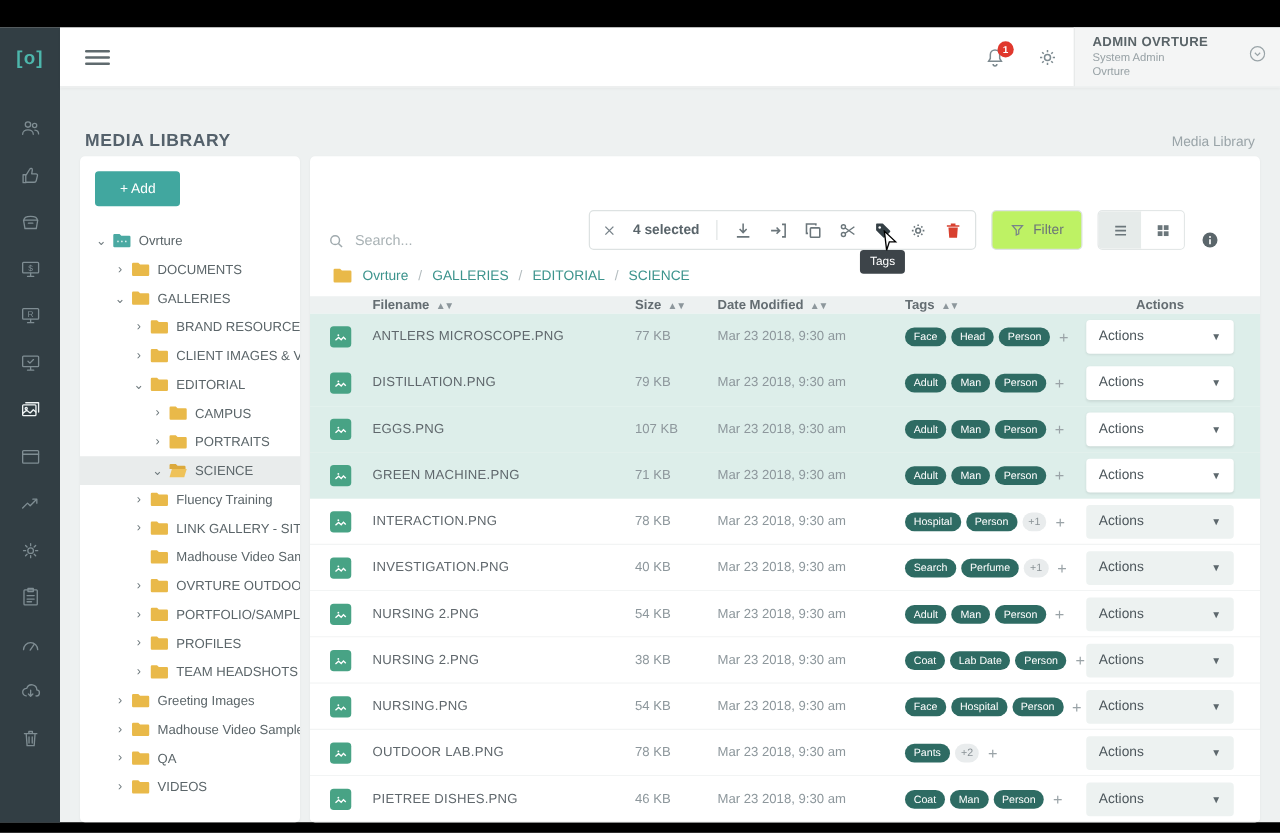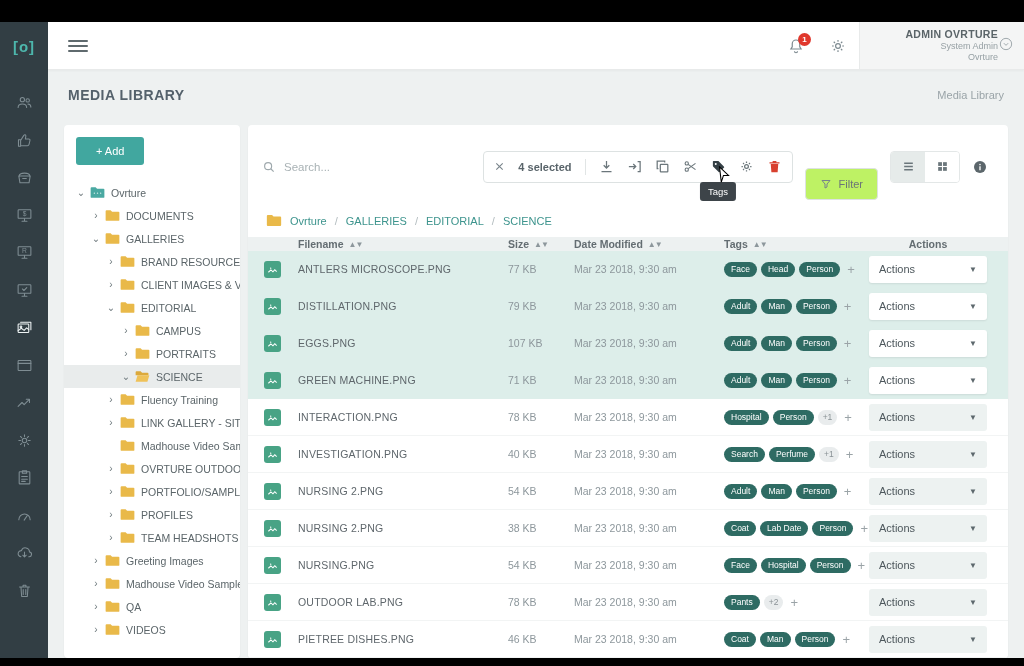--- a/index.html
+++ b/index.html
@@ -28,49 +28,49 @@
   .hamburger { margin-left:20px; width:20px; cursor:pointer; }
   .hamburger span { display:block; height:2px; background:#5f6a6e; margin:3px 0; border-radius:1px; }
   .topbar-right { margin-left:auto; display:flex; align-items:center; height:100%; }
   .top-icon { position:relative; width:42px; height:100%; display:flex; align-items:center;
               justify-content:center; color:#7d8a90; cursor:pointer; }
   .top-icon svg { width:18px; height:18px; }
   .badge { position:absolute; top:11px; right:6px; min-width:13px; height:13px; background:#e0382d;
            color:#fff; border-radius:50%; font-size:8px; display:flex; align-items:center;
            justify-content:center; font-weight:bold; padding:0 2px; }
   .user-box { width:165px; height:100%; background:#f4f5f5; border-left:1px solid #e8eaea;
-              display:flex; align-items:center; padding:0 10px 0 14px; cursor:pointer;text-align:right; }
+              display:flex; align-items:center; padding:0 10px 0 14px; cursor:pointer; }
   .user-text { flex:1; line-height:1.25; }
   .user-name { font-size:10.5px; font-weight:bold; color:#5a6468; letter-spacing:.3px; }
   .user-sub { font-size:9px; color:#97a1a5; }
   .user-chevron { color:#9aa4a8; }
   .user-chevron svg { width:16px; height:16px; }
 
-  .page-head { height:50px; display:flex; align-items:center; padding:0 20px; }
+  .page-head { height:50px; display:flex; align-items:flex-end; padding:0 20px; }
   .page-title { font-size:14px; font-weight:bold; color:#54616b; letter-spacing:.5px; }
   .page-crumb { margin-left:auto; font-size:11px; color:#9aa4a8; }
 
   .content { flex:1; display:flex; padding:5px 16px 0 16px; gap:8px; overflow:hidden; }
   .card { background:#fff; border-radius:4px; box-shadow:0 1px 2px rgba(0,0,0,.06); }
 
   
   .tree-card { width:176px; flex-shrink:0; overflow:hidden; padding-top:12px; }
   .add-btn { margin-left:12px; background:#41a79f; color:#fff; border:none; border-radius:3px;
              font-size:11px; padding:8px 20px; cursor:pointer; font-family:inherit; }
   .tree { margin-top:16px; }
   .tree-item { display:flex; align-items:center; height:23px; font-size:10.5px; color:#5b6569;
                cursor:pointer; white-space:nowrap; overflow:hidden; }
   .tree-item.selected { background:#e9ecec; }
   .tw { width:14px; flex-shrink:0; display:flex; justify-content:center; color:#6f7a7e;
         font-size:10px; }
   .tree-item svg.folder { width:15px; height:13px; margin:0 6px 0 2px; flex-shrink:0; }
 
   
   .main-card { flex:1; display:flex; flex-direction:column; min-width:0; overflow:hidden; }
-  .toolbar { display:flex; align-items:center; padding:8px 20px 8px 14px; gap:12px; }
+  .toolbar { display:flex; align-items:flex-end; padding:8px 32px 8px 14px; gap:12px; }
   .searchbox { display:flex; align-items:center; gap:8px; flex:1; color:#9fa9ad; }
   .searchbox svg { width:14px; height:14px; }
   .searchbox input { border:none; outline:none; font-size:11.5px; color:#5a6468; width:150px;
                      font-family:inherit; }
   .searchbox input::placeholder { color:#a9b2b5; }
 
   .sel-box { display:flex; align-items:center; border:1px solid #dde2e2; border-radius:4px;
              height:32px; padding:0 10px; gap:13px; }
   .sel-x { color:#78838a; cursor:pointer; display:flex; }
   .sel-x svg { width:11px; height:11px; }

